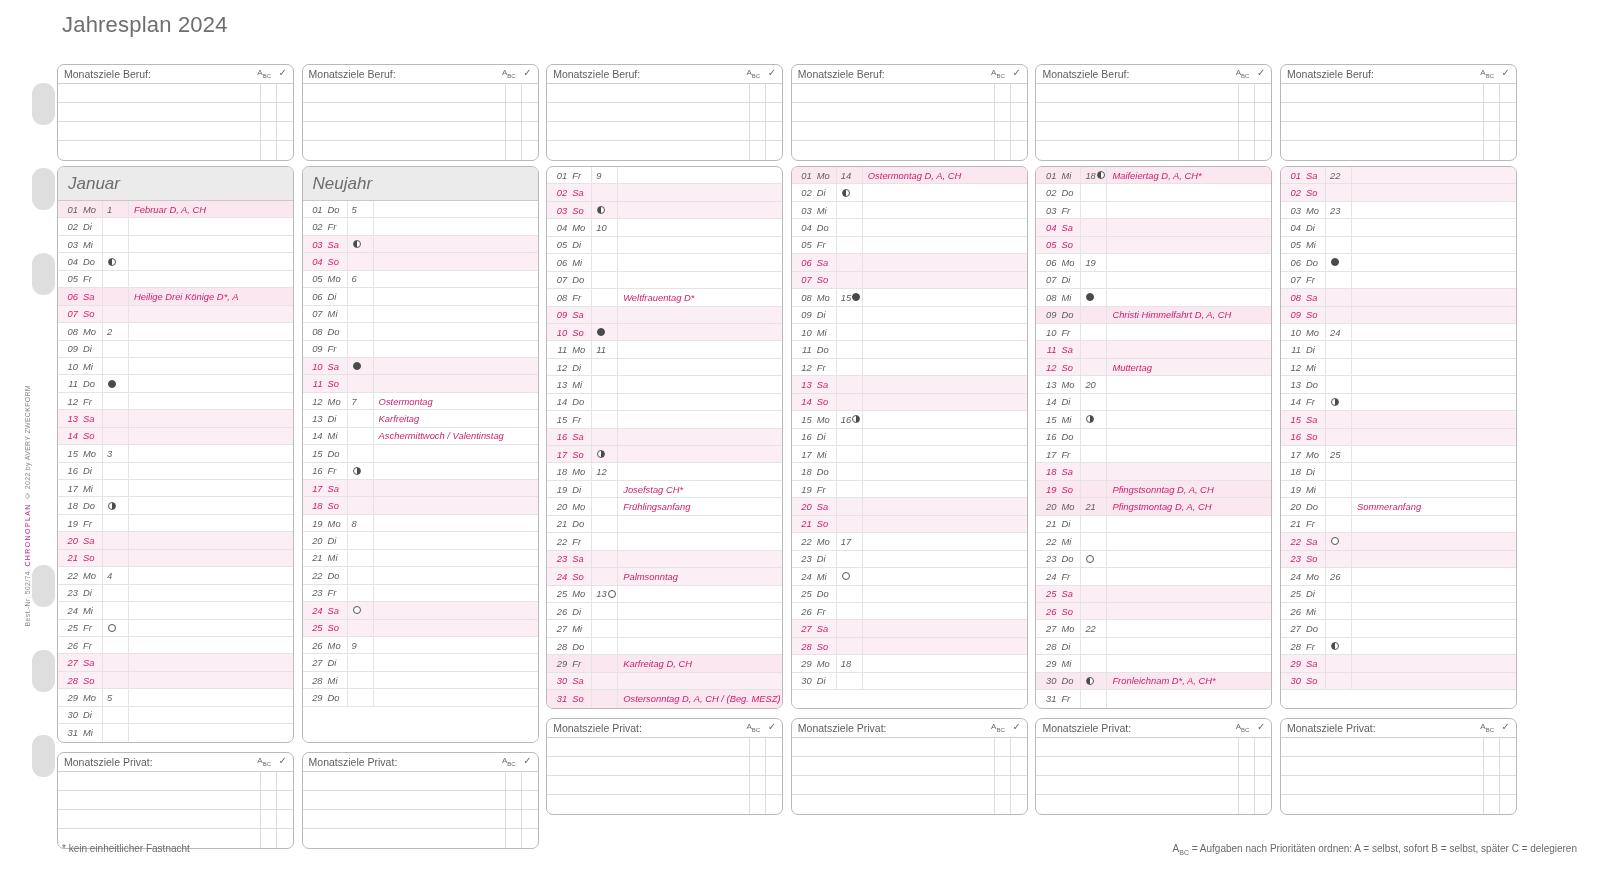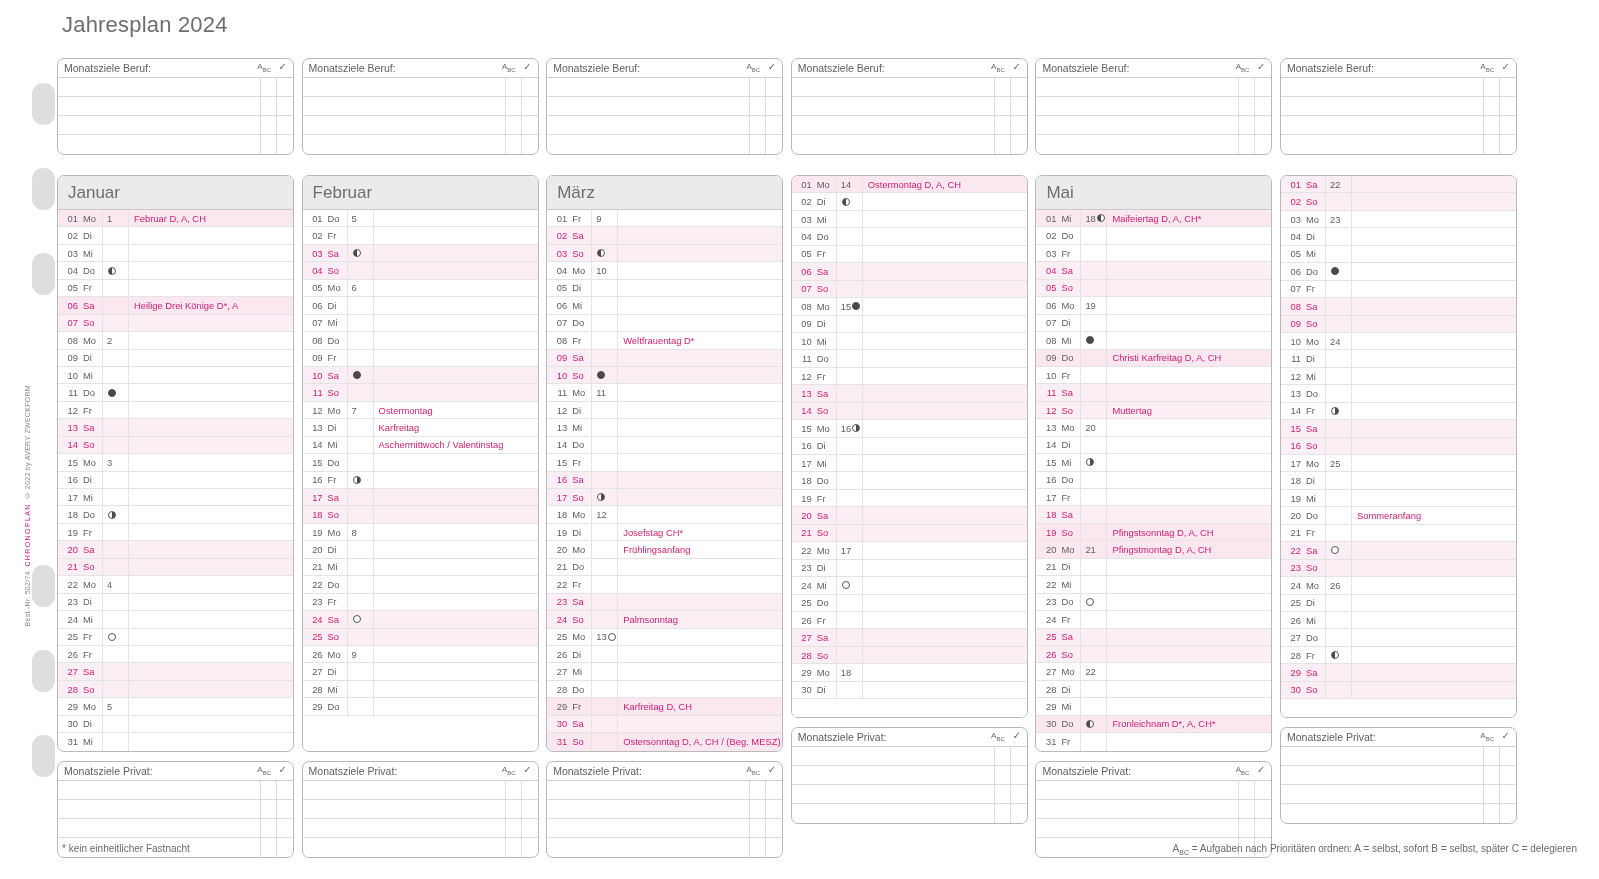--- a/index.html
+++ b/index.html
@@ -42,21 +42,21 @@
   .spine-text .brand { color:#c0268f; letter-spacing:1.4px; }
 
   
   .grid {
     position:absolute;
     left:57px; top:56px;
     width:1520px;
   }
   .col {
     position:absolute;
-    top:2px;
+    top:8px;
     width:237px;
   }
   
   .goalbox {
     border:1px solid #b9b9b9;
     border-radius:7px;
     overflow:hidden;
     background:#fff;
   }
   .goalbox .gb-head {
@@ -90,22 +90,23 @@
     border-left:1px solid #dcdcdc;
   }
   .goalbox .gb-row .cell-a { right:32px; width:0; }
   .goalbox .gb-row .cell-b { right:16px; width:0; }
 
   
   .month {
     border:1px solid #b9b9b9;
     border-radius:7px;
     overflow:hidden;
-    margin-top:20px;
+    margin-top:5px;
     background:#fff;
+    font-style:italic;
   }
   .month-head {
     height:34px;
     background:#ebebeb;
     display:flex; align-items:center;
     padding-left:10px;
     font-size:17px;
     color:#6e6e6e;
     border-bottom:1px solid #c9c9c9;
   }
@@ -446,21 +447,21 @@
         <div class="gb-row">
           <div class="cell-a"></div>
           <div class="cell-b"></div>
         </div>
         <div class="gb-row">
           <div class="cell-a"></div>
           <div class="cell-b"></div>
         </div>
       </div>
       <div class="month">
-        <div class="month-head">Februar</div>
+        <div class="month-head">Neujahr</div>
         <div class="day">
           <span class="dnum">01</span>
           <span class="dwd">Do</span>
           <span class="dwk">5</span>
           <span class="dev"></span>
         </div>
         <div class="day">
           <span class="dnum">02</span>
           <span class="dwd">Fr</span>
           <span class="dwk"></span>
@@ -682,21 +683,20 @@
         <div class="gb-row">
           <div class="cell-a"></div>
           <div class="cell-b"></div>
         </div>
         <div class="gb-row">
           <div class="cell-a"></div>
           <div class="cell-b"></div>
         </div>
       </div>
       <div class="month">
-        <div class="month-head">März</div>
         <div class="day">
           <span class="dnum">01</span>
           <span class="dwd">Fr</span>
           <span class="dwk">9</span>
           <span class="dev"></span>
         </div>
         <div class="day weekend sat">
           <span class="dnum">02</span>
           <span class="dwd">Sa</span>
           <span class="dwk"></span>
@@ -1162,21 +1162,20 @@
         <div class="gb-row">
           <div class="cell-a"></div>
           <div class="cell-b"></div>
         </div>
         <div class="gb-row">
           <div class="cell-a"></div>
           <div class="cell-b"></div>
         </div>
       </div>
       <div class="month">
-        <div class="month-head">Mai</div>
         <div class="day holiday">
           <span class="dnum">01</span>
           <span class="dwd">Mi</span>
           <span class="dwk">18<span class="moon last"></span></span>
           <span class="dev">Maifeiertag D, A, CH*</span>
         </div>
         <div class="day">
           <span class="dnum">02</span>
           <span class="dwd">Do</span>
           <span class="dwk"></span>
@@ -1217,21 +1216,21 @@
           <span class="dwd">Mi</span>
           <span class="dwk">
             <span class="moon new"></span>
           </span>
           <span class="dev"></span>
         </div>
         <div class="day holiday">
           <span class="dnum">09</span>
           <span class="dwd">Do</span>
           <span class="dwk"></span>
-          <span class="dev">Christi Karfreitag D, A, CH</span>
+          <span class="dev">Christi Himmelfahrt D, A, CH</span>
         </div>
         <div class="day">
           <span class="dnum">10</span>
           <span class="dwd">Fr</span>
           <span class="dwk"></span>
           <span class="dev"></span>
         </div>
         <div class="day weekend sat">
           <span class="dnum">11</span>
           <span class="dwd">Sa</span>

